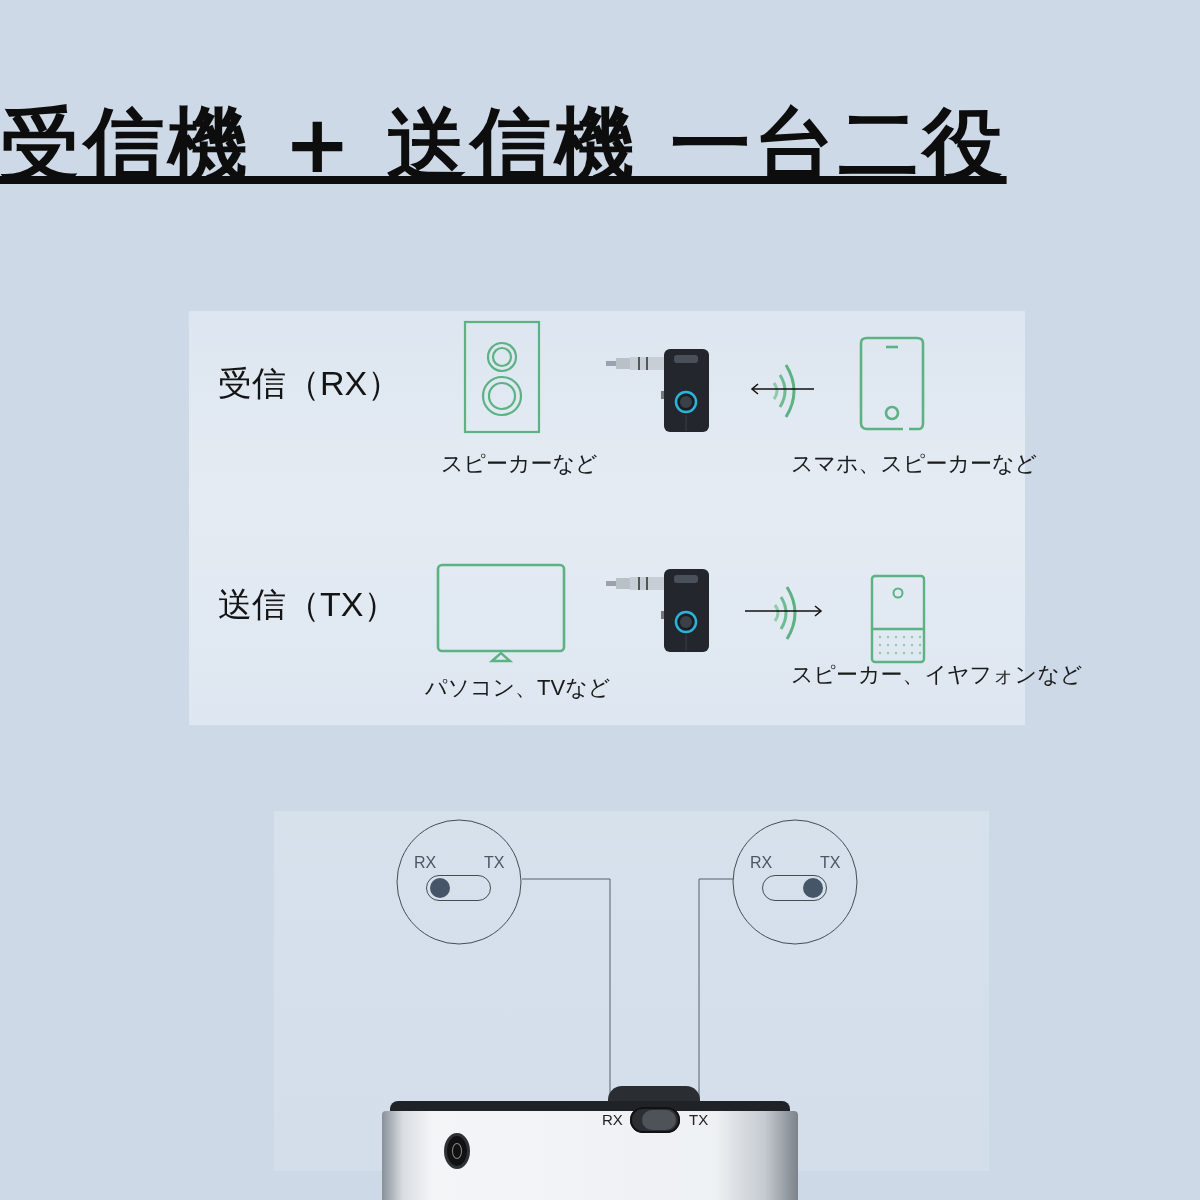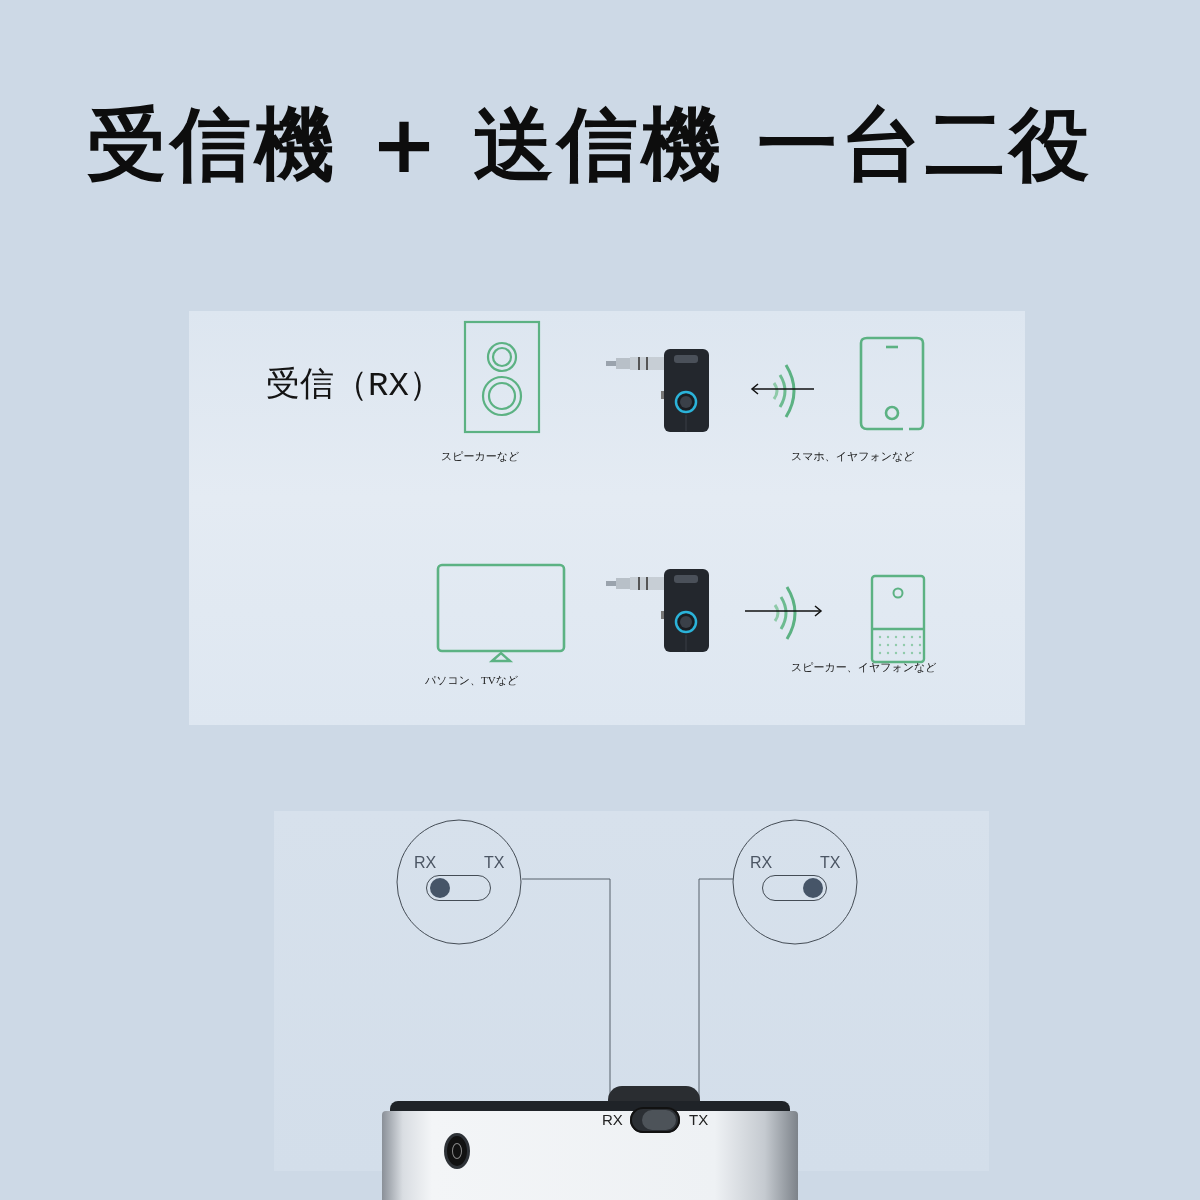--- a/index.html
+++ b/index.html
@@ -3,36 +3,36 @@
 <meta charset="utf-8">
 <style>
   html, body { margin:0; padding:0; }
   body {
     width:1200px; height:1200px; overflow:hidden; position:relative;
     background:#cdd9e6;
     font-family:"DejaVu Sans","Liberation Sans",sans-serif;
     color:#111;
   }
   .title {
-    position:absolute; left:0; top:92px; width:1180px; text-align:center;
+    position:absolute; left:0; top:92px; width:1180px; 
     font-size:80px; font-weight:bold; letter-spacing:4px; color:#0d0d0d;
     font-family:"DejaVu Sans",sans-serif;
+    text-decoration:underline;
   }
   .panel1 {
     position:absolute; left:189px; top:311px; width:836px; height:414px;
     background:linear-gradient(180deg,#dde6f0 0%,#e4ebf3 45%,#dee7f1 100%);
   }
   .row-label {
     position:absolute; font-size:34px; color:#141414;
-    font-family:Liberation Mono, monospace;
-    margin-left:48px;
+    font-family:Liberation Sans, sans-serif;
   }
   .caption {
-    position:absolute; font-size:11px; color:#1a1a1a; white-space:nowrap;
-    font-family:Liberation Serif, serif;
+    position:absolute; font-size:22px; color:#1a1a1a; white-space:nowrap;
+    font-family:Liberation Sans, sans-serif;
   }
   .icon { position:absolute; }
   .panel2 {
     position:absolute; left:274px; top:811px; width:715px; height:360px;
     background:linear-gradient(180deg,#d7e1ec 0%,#d3deea 100%);
   }
   .sw-text { position:absolute; font-size:16px; color:#4b5563; font-family:"Liberation Sans",sans-serif; }
   .dev-text { position:absolute; font-size:15px; color:#222; font-family:"Liberation Sans",sans-serif; }
 </style>
 </head>
@@ -73,22 +73,23 @@
     <path d="M42 4 Q58 30 42 56" fill="none" stroke="#5cb283" stroke-width="3"></path>
     <line x1="8" y1="28" x2="70" y2="28" stroke="#111" stroke-width="1.5"></line>
     <path d="M14 23 L8 28 L14 33" fill="none" stroke="#111" stroke-width="1.5"></path>
   </svg>
 
   <svg class="icon" style="left:668px; top:24px;" width="70" height="100" viewBox="0 0 70 100">
     <path d="M52 94 L62 94 Q66 94 66 88 L66 8 Q66 3 60 3 L10 3 Q4 3 4 8 L4 88 Q4 94 10 94 L46 94" fill="none" stroke="#5cb283" stroke-width="2.6"></path>
     <line x1="29" y1="12" x2="41" y2="12" stroke="#5cb283" stroke-width="2.6"></line>
     <circle cx="35" cy="78" r="6" fill="none" stroke="#5cb283" stroke-width="2.6"></circle>
   </svg>
-  <div class="caption" style="left:602px; top:138px;">スマホ、イヤフォンなど</div>
+  <div class="caption" style="left:602px; top:138px;">スマホ、スピーカーなど</div>
 
+  <div class="row-label" style="left:29px; top:271px;">送信（TX）</div>
 
   <svg class="icon" style="left:245px; top:250px;" width="136" height="106" viewBox="0 0 136 106">
     <rect x="4" y="4" width="126" height="86" rx="4" fill="none" stroke="#5cb283" stroke-width="2.6"></rect>
     <path d="M58 100 L67 92 L76 100 Z" fill="none" stroke="#5cb283" stroke-width="2.4"></path>
   </svg>
   <div class="caption" style="left:236px; top:362px;text-align:right;">パソコン、TVなど</div>
 
   <svg class="icon" style="left:415px; top:256px;" width="110" height="90" viewBox="0 0 110 90">
     <rect x="2" y="14" width="10" height="5" fill="#9aa3ad"></rect>
     <rect x="12" y="11" width="14" height="11" fill="#b8c0c8"></rect>

